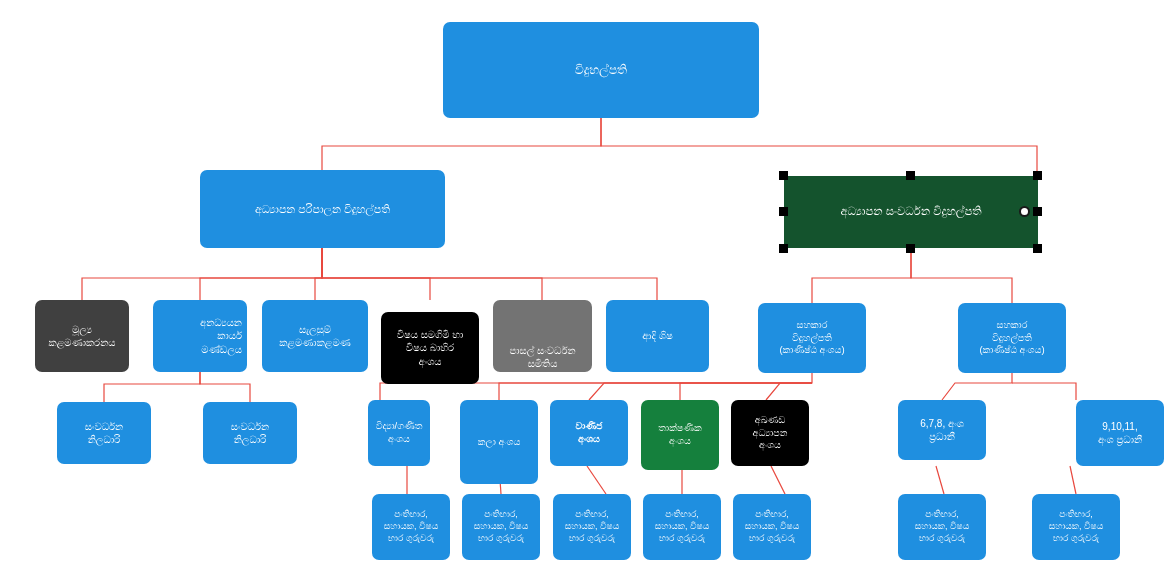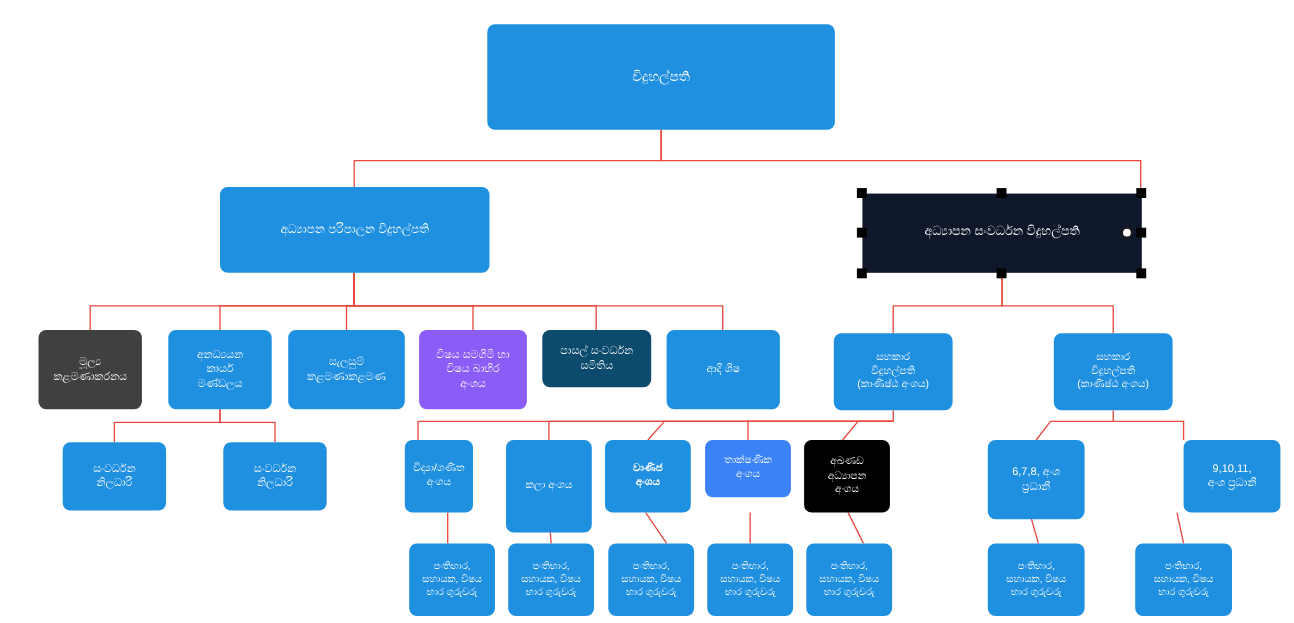--- a/index.html
+++ b/index.html
@@ -101,42 +101,42 @@
       <path d="M1070,466 L1076,494" fill="none" stroke="#e8493f" stroke-width="1.2"></path>
     </svg>
 
   <div id="node-layer">
       <div class="node" style="left: 443px; top: 22px; width: 316px; height: 96px; background: rgb(31, 143, 224); color: rgb(255, 255, 255); font-size: 12.5px;">
         <span class="node-label">විදුහල්පති</span>
       </div>
       <div class="node" style="left: 200px; top: 170px; width: 245px; height: 78px; background: rgb(31, 143, 224); color: rgb(255, 255, 255); font-size: 11px;">
         <span class="node-label">අධ්‍යාපන පරිපාලන විදුහල්පති</span>
       </div>
-      <div class="node sharp" style="left: 784px; top: 176px; width: 254px; height: 72px; background: #0f172a; color: rgb(255, 255, 255); font-size: 11.5px;">
+      <div class="node sharp" style="left: 784px; top: 176px; width: 254px; height: 72px; background: #14532d; color: rgb(255, 255, 255); font-size: 11.5px;">
         <span class="node-label">අධ්‍යාපන සංවර්ධන විදුහල්පති</span>
       </div>
       <div class="node" style="left: 35px; top: 300px; width: 94px; height: 72px; background: #404040; color: rgb(255, 255, 255); font-size: 10px;">
         <span class="node-label">මූල්‍ය
 කළමණාකරනය</span>
       </div>
-      <div class="node" style="left: 153px; top: 300px; width: 94px; height: 72px; background: rgb(31, 143, 224); color: rgb(255, 255, 255); font-size: 10px;">
+      <div class="node" style="left: 153px; top: 300px; width: 94px; height: 72px; background: rgb(31, 143, 224); color: rgb(255, 255, 255); font-size: 10px; text-align: right;">
         <span class="node-label">අනධ්‍යයන
 කාර්ය
 මණ්ඩලය</span>
       </div>
       <div class="node" style="left: 262px; top: 300px; width: 106px; height: 72px; background: rgb(31, 143, 224); color: rgb(255, 255, 255); font-size: 10px;">
         <span class="node-label">සැලසුම්
 කළමණාකළමණ</span>
       </div>
-      <div class="node" style="left: 381px; top: 300px; width: 98px; height: 72px; background: #8b5cf6; color: rgb(255, 255, 255); font-size: 10px;">
+      <div class="node" style="left: 381px; top: 312px; width: 98px; height: 72px; background: #000000; color: rgb(255, 255, 255); font-size: 10px;">
         <span class="node-label">විෂය සමගිමි හා
 විෂය බාහිර
 අංශය</span>
       </div>
-      <div class="node" style="left: 493px; top: 300px; width: 99px; height: 52px; background: #0c4a6e; color: rgb(255, 255, 255); font-size: 10px;">
+      <div class="node" style="left: 493px; top: 300px; width: 99px; height: 72px; background: #737373; color: rgb(255, 255, 255); font-size: 10px; align-items: flex-end;">
         <span class="node-label">පාසල් සංවර්ධන
 සමිතිය</span>
       </div>
       <div class="node" style="left: 606px; top: 300px; width: 103px; height: 72px; background: rgb(31, 143, 224); color: rgb(255, 255, 255); font-size: 10px;">
         <span class="node-label">ආදි ශිෂ</span>
       </div>
       <div class="node" style="left: 758px; top: 303px; width: 108px; height: 70px; background: rgb(31, 143, 224); color: rgb(255, 255, 255); font-size: 9.5px;">
         <span class="node-label">සහකාර
 විදුහල්පති
 (කාණිෂ්ඨ අංශය)</span>
@@ -158,30 +158,30 @@
         <span class="node-label">විද්‍යා/ගණිත
 අංශය</span>
       </div>
       <div class="node" style="left: 460px; top: 400px; width: 78px; height: 84px; background: rgb(31, 143, 224); color: rgb(255, 255, 255); font-size: 9.5px;">
         <span class="node-label">කලා අංශය</span>
       </div>
       <div class="node" style="left: 550px; top: 400px; width: 78px; height: 66px; background: rgb(31, 143, 224); color: rgb(255, 255, 255); font-size: 9.5px; font-weight: bold;">
         <span class="node-label">වාණිජ
 අංශය</span>
       </div>
-      <div class="node" style="left: 641px; top: 400px; width: 78px; height: 52px; background: #3b82f6; color: rgb(255, 255, 255); font-size: 9.5px;">
+      <div class="node" style="left: 641px; top: 400px; width: 78px; height: 70px; background: #15803d; color: rgb(255, 255, 255); font-size: 9.5px;">
         <span class="node-label">තාක්ෂණික
 අංශය</span>
       </div>
       <div class="node" style="left: 731px; top: 400px; width: 78px; height: 66px; background: #000000; color: rgb(255, 255, 255); font-size: 9.5px; text-align: center;">
         <span class="node-label">අඛණඩ
 අධ්‍යාපන
 අංශය</span>
       </div>
-      <div class="node" style="left: 898px; top: 400px; width: 88px; height: 72px; background: rgb(31, 143, 224); color: rgb(255, 255, 255); font-size: 10px;">
+      <div class="node" style="left: 898px; top: 400px; width: 88px; height: 60px; background: rgb(31, 143, 224); color: rgb(255, 255, 255); font-size: 10px;">
         <span class="node-label">6,7,8, අංශ
 ප්‍රධානී</span>
       </div>
       <div class="node" style="left: 1032px; top: 400px; width: 88px; height: 66px; background: rgb(31, 143, 224); color: rgb(255, 255, 255); font-size: 10px; margin-left: 44px;">
         <span class="node-label">9,10,11,
 අංශ ප්‍රධානී</span>
       </div>
       <div class="node" style="left: 372px; top: 494px; width: 78px; height: 66px; background: rgb(31, 143, 224); color: rgb(255, 255, 255); font-size: 9px;">
         <span class="node-label">පංතිභාර,
 සහායක, විෂය

